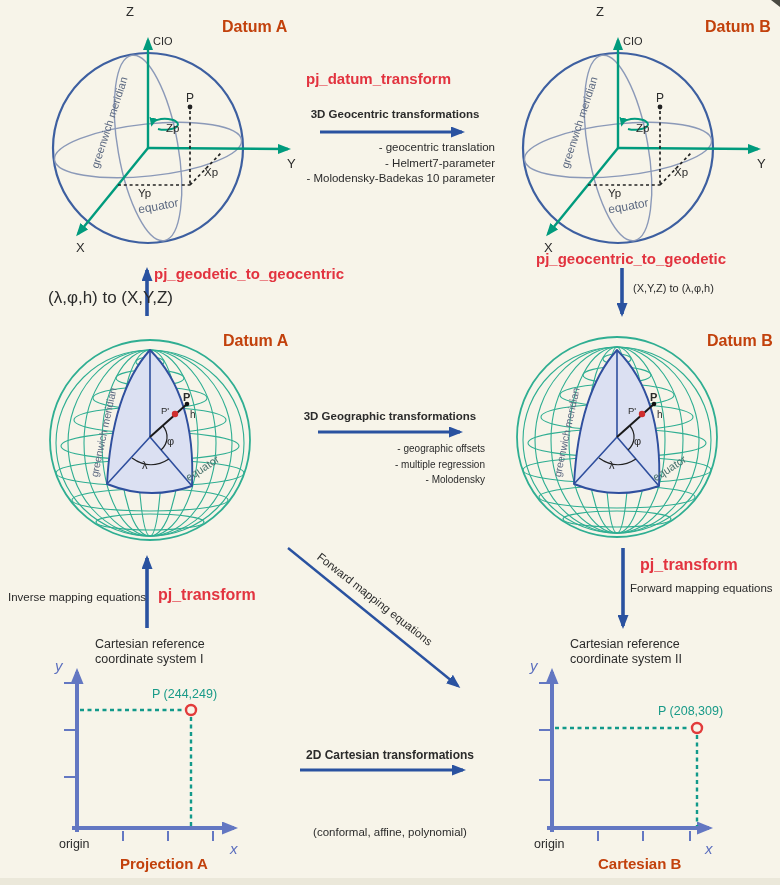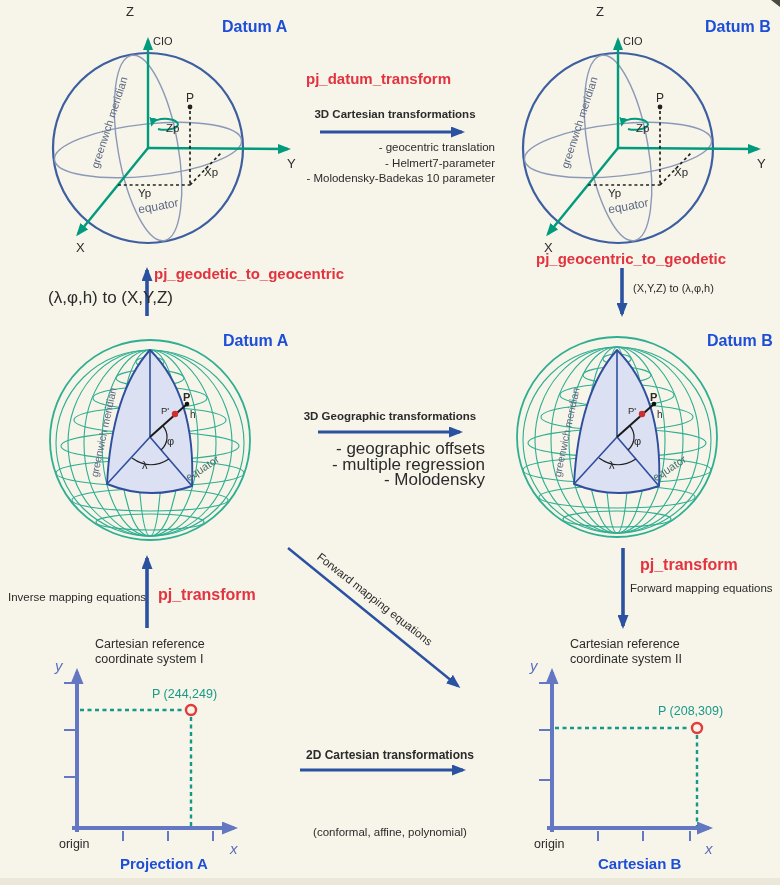--- a/index.html
+++ b/index.html
@@ -2,21 +2,21 @@
 <html><head>
 <meta charset="utf-8">
 <style>
   html,body{margin:0;padding:0;background:#f7f4e9;}
   #canvas{position:relative;width:780px;height:885px;background:#f7f4e9;overflow:hidden;
           font-family:"Liberation Sans",sans-serif;}
   svg{position:absolute;left:0;top:0;}
   .t{position:absolute;font-family:"Liberation Sans",sans-serif;color:#2b2b2b;
      white-space:nowrap;line-height:1.2;}
   .b{font-weight:bold;}
-  .blue{color:#1d4ed8;}
+  .blue{color:#c2410c;}
   .red{color:#e2333f;}
   .gray{color:#5b6880;}
   .grn{color:#46706b;}
   .teal{color:#189a88;}
   .slate{color:#5c6fbe;font-style:italic;}
   .ctr{text-align:right;}
   .blk span{display:block;}
 </style>
 </head>
 <body>
@@ -168,21 +168,21 @@
 <span class="t gray" style="left:532px;top:116px;font-size:11px;transform:rotate(-72deg);">greenwich meridian</span>
 <span class="t" style="left:656px;top:91px;font-size:12px;">P</span>
 <span class="t" style="left:636px;top:122px;font-size:11.5px;">Zp</span>
 <span class="t" style="left:674px;top:166px;font-size:11.5px;">Xp</span>
 <span class="t" style="left:608px;top:187px;font-size:11.5px;">Yp</span>
 <span class="t gray" style="left:608px;top:199px;font-size:12px;transform:rotate(-10deg);">equator</span>
 <span class="t" style="left:757px;top:156px;font-size:13px;">Y</span>
 <span class="t" style="left:544px;top:240px;font-size:13px;">X</span>
 
 <span class="t b red" style="left:306px;top:70px;font-size:15px;">pj_datum_transform</span>
-<span class="t b" style="left:395px;top:108px;font-size:11.5px;transform:translateX(-50%);">3D Cartesian transformations</span>
+<span class="t b" style="left:395px;top:108px;font-size:11.5px;transform:translateX(-50%);">3D Geocentric transformations</span>
 <div class="t ctr blk" style="left:283px;top:140px;width:212px;font-size:11.5px;line-height:15.5px;">
   <span>- geocentric translation</span>
   <span>- Helmert7-parameter</span>
   <span>- Molodensky-Badekas  10 parameter</span>
 </div>
 
 <span class="t b red" style="left:154px;top:265px;font-size:15px;">pj_geodetic_to_geocentric</span>
 <span class="t" style="left:48px;top:288px;font-size:17px;">(λ,φ,h) to (X,Y,Z)</span>
 <span class="t b red" style="left:536px;top:250px;font-size:15px;">pj_geocentric_to_geodetic</span>
 <span class="t" style="left:633px;top:282px;font-size:11px;">(X,Y,Z) to (λ,φ,h)</span>
@@ -198,21 +198,21 @@
 <span class="t grn" style="left:184px;top:462px;font-size:11px;transform:rotate(-33deg);">equator</span>
 <span class="t gray" style="left:521px;top:426px;font-size:10.5px;transform:rotate(-78deg);">greenwich meridian</span>
 <span class="t b" style="left:650px;top:391px;font-size:11px;">P</span>
 <span class="t" style="left:628px;top:405px;font-size:9.5px;">P'</span>
 <span class="t" style="left:657px;top:409px;font-size:10px;">h</span>
 <span class="t" style="left:634px;top:435px;font-size:11px;">φ</span>
 <span class="t" style="left:609px;top:459px;font-size:11px;">λ</span>
 <span class="t grn" style="left:651px;top:462px;font-size:11px;transform:rotate(-33deg);">equator</span>
 
 <span class="t b" style="left:390px;top:410px;font-size:11.5px;transform:translateX(-50%);">3D Geographic transformations</span>
-<div class="t ctr blk" style="left:290px;top:441px;width:195px;font-size:17px;line-height:15.5px;">
+<div class="t ctr blk" style="left:290px;top:441px;width:195px;font-size:10px;line-height:15.5px;">
   <span>- geographic offsets</span>
   <span>- multiple regression</span>
   <span>- Molodensky</span>
 </div>
 
 <span class="t" style="left:8px;top:591px;font-size:11.5px;">Inverse mapping equations</span>
 <span class="t b red" style="left:158px;top:585px;font-size:16px;">pj_transform</span>
 <span class="t" style="left:303px;top:593px;font-size:11.5px;transform:rotate(38deg);">Forward mapping equations</span>
 <span class="t b red" style="left:640px;top:555px;font-size:16px;">pj_transform</span>
 <span class="t" style="left:630px;top:582px;font-size:11.5px;">Forward  mapping equations</span>

